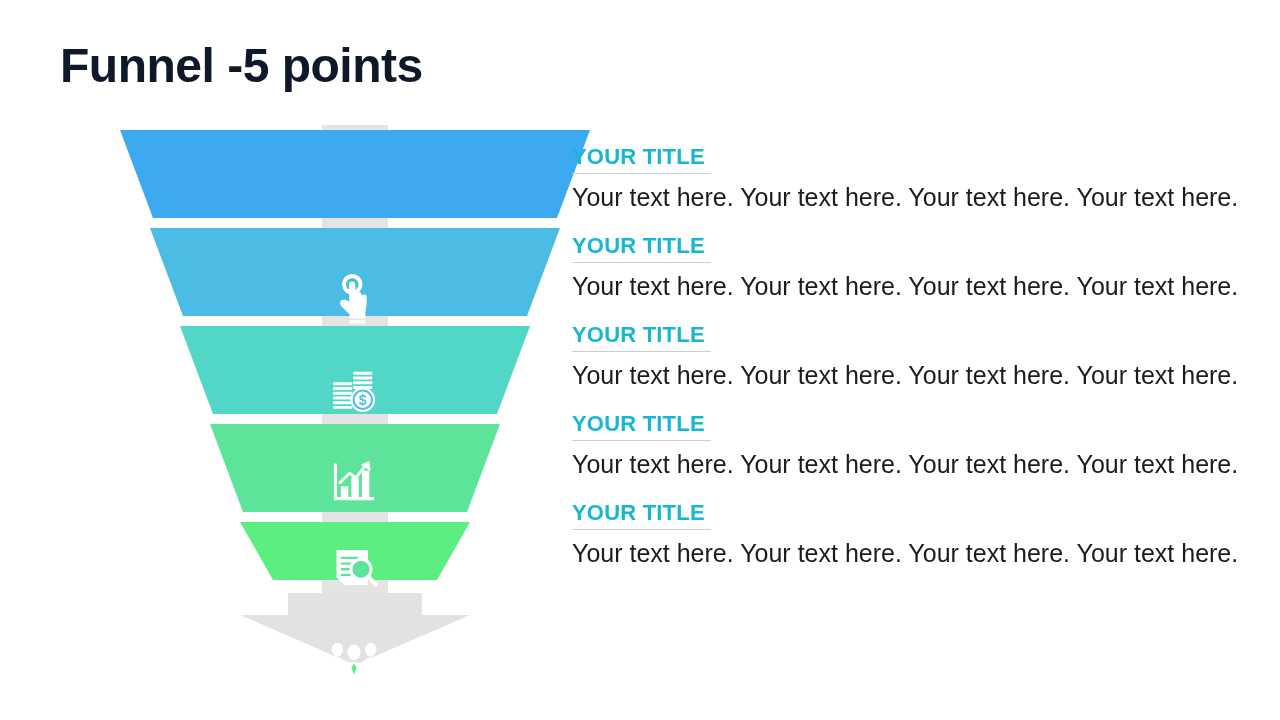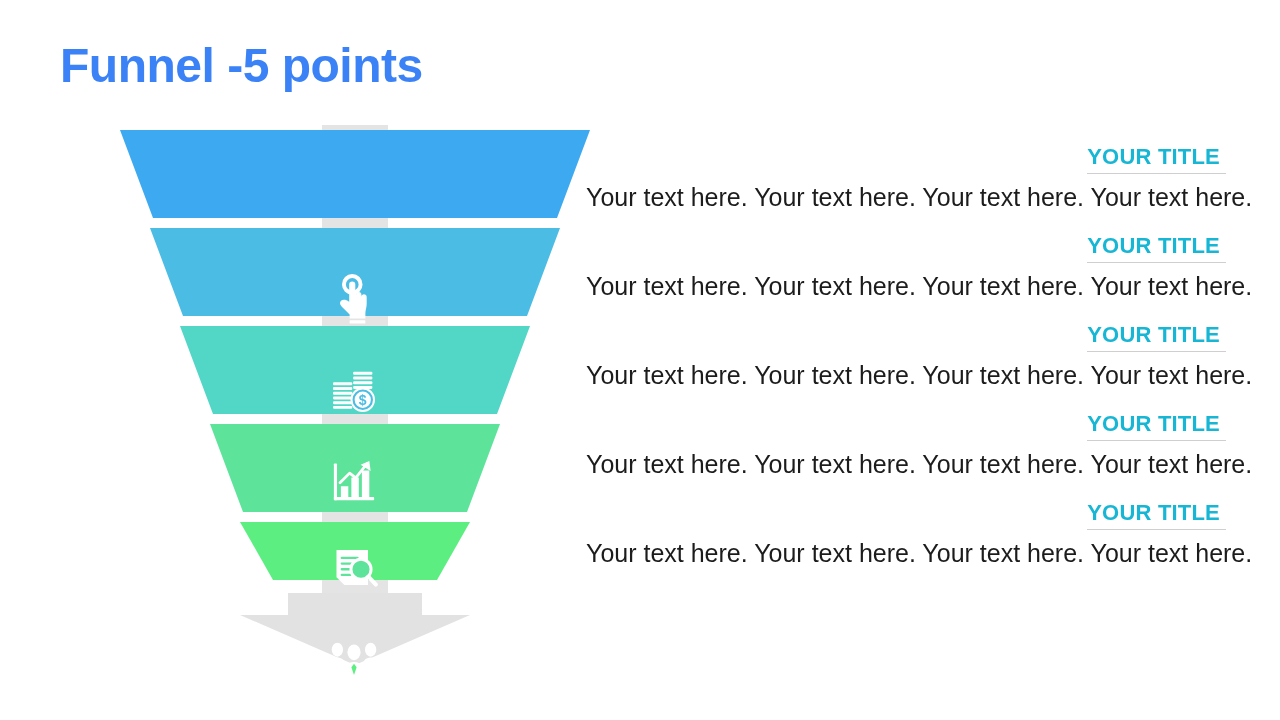--- a/index.html
+++ b/index.html
@@ -61,24 +61,23 @@
 
   .seg-icon-0 { top: 148px; }
   .seg-icon-1 { top: 238px; }
   .seg-icon-2 { top: 328px; }
   .seg-icon-3 { top: 418px; }
   .seg-icon-4 { top: 508px; }
 
   
   #text-column {
     position: absolute;
-    left: 586px;
+    left: 572px;
     top: 144px;
     width: 640px;
-    text-align: right;
   }
 
   .text-row { height: 89px; }
 
   .row-title {
     display: inline-block;
     font-size: 22px;
     font-weight: bold;
     color: #16b6d4;
     letter-spacing: 0.2px;
@@ -95,21 +94,21 @@
     color: #1c1c1c;
     line-height: 24px;
     white-space: nowrap;
   }
 </style>
 </head>
 <body>
 
 <div id="slide">
 
-  <div id="page-title" style="color: #3b82f6;">Funnel -5 points</div>
+  <div id="page-title" style="color: #0f172a;">Funnel -5 points</div>
 
   <div id="funnel">
 
     <svg id="funnel-svg" viewBox="0 0 490 545" preserveAspectRatio="none">
 
       <rect id="connector-bar" x="212" y="0" width="66" height="490" fill="#e4e4e4"></rect>
 
       <g id="down-arrow">
         <polygon points="178,468 312,468 312,490 360,490 245,540 130,490 178,490" fill="#e2e2e2"></polygon>
       </g>

